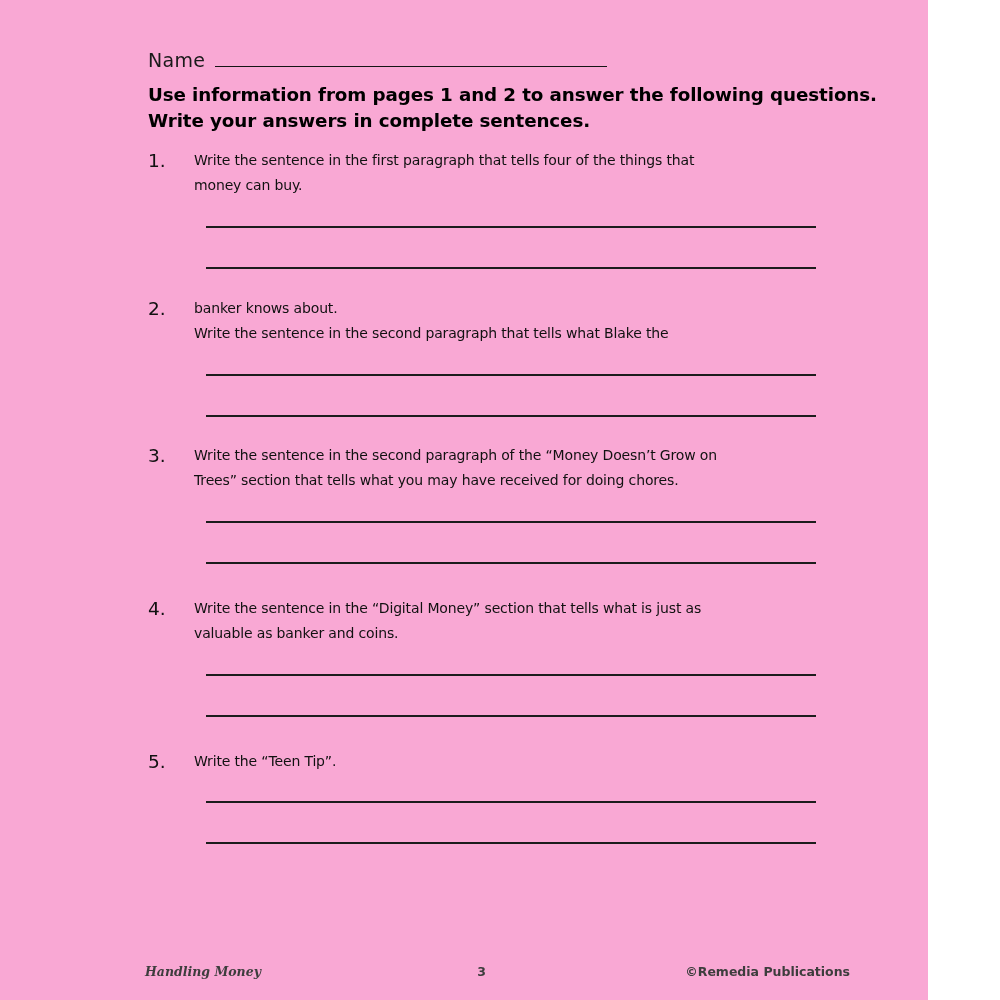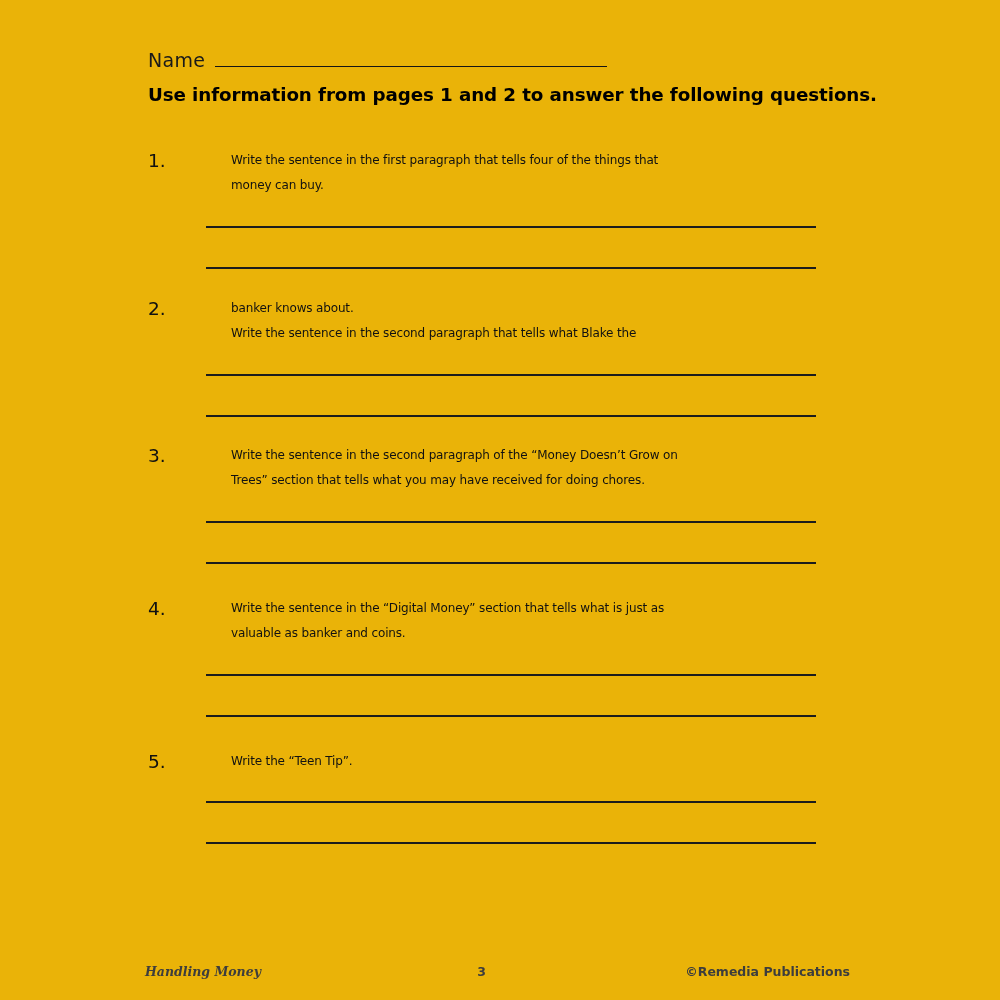--- a/index.html
+++ b/index.html
@@ -2,23 +2,23 @@
 <html><head>
 <meta charset="utf-8">
 <style>
   html, body {
     margin: 0;
     padding: 0;
     background: #ffffff;
   }
   .page {
     position: relative;
-    width: 1000px;
+    width: 928px;
     height: 1000px;
-    background: #eab308;
+    background: #f9a8d4;
     overflow: hidden;
     font-family: "DejaVu Sans", sans-serif;
     color: #000000;
   }
 
   
   .name-row {
     position: absolute;
     left: 148px;
     top: 42px;
@@ -70,25 +70,24 @@
   }
   .q-num {
     width: 46px;
     flex: 0 0 46px;
     font-size: 18.5px;
     line-height: 25px;
     color: #111;
   }
   .q-text {
     flex: 1 1 auto;
-    font-size: 12px;
+    font-size: 14px;
     line-height: 25px;
     letter-spacing: -0.15px;
     color: #111;
-    margin-left: 37px;
   }
   .q-text .ln { display: block; white-space: nowrap; }
 
   
   .answer-lines {
     position: absolute;
     left: 206px;
     width: 610px;
   }
   .answer-line {
@@ -145,20 +144,21 @@
 
 <div class="page">
 
   <div class="name-row">
     <span class="name-label">Name</span>
     <span class="name-rule"></span>
   </div>
 
   <div class="instructions">
     <div>Use information from pages 1 and 2 to answer the following questions.</div>
+    <div>Write your answers in complete sentences.</div>
   </div>
 
   <div class="q" style="top:148px;">
     <div class="q-head">
       <span class="q-num">1.</span>
       <span class="q-text">
         <span class="ln">Write the sentence in the first paragraph that tells four of the things that</span>
         <span class="ln">money can buy.</span>
       </span>
     </div>

